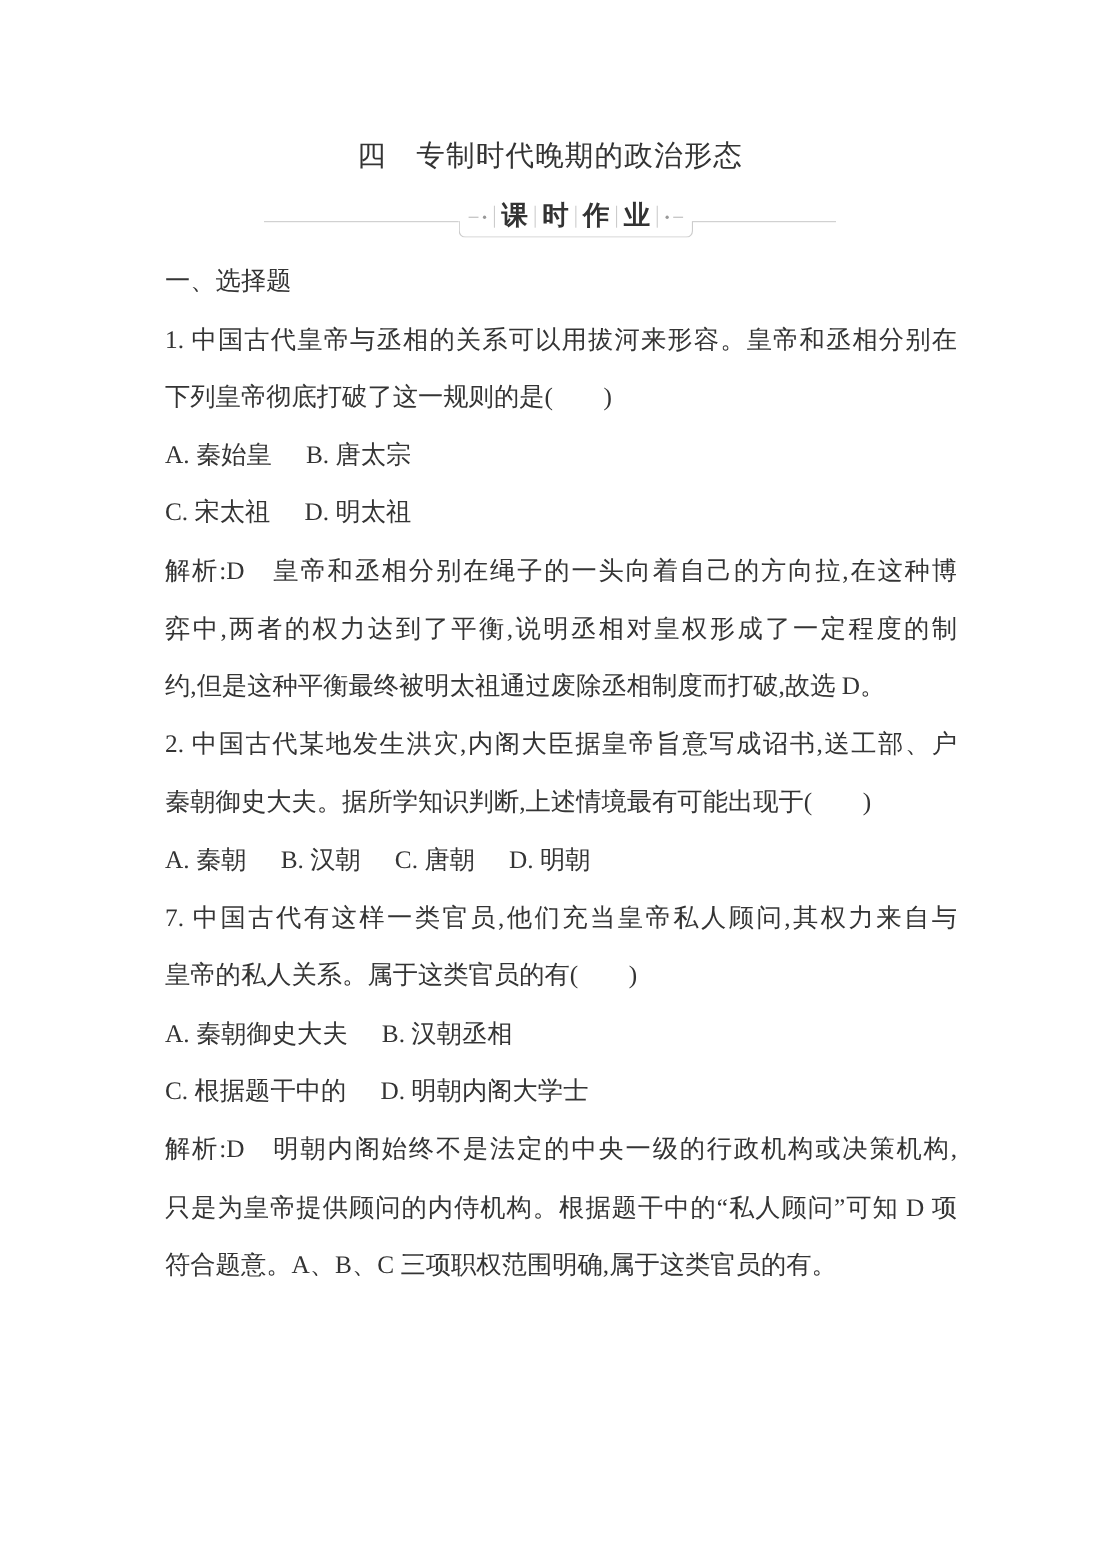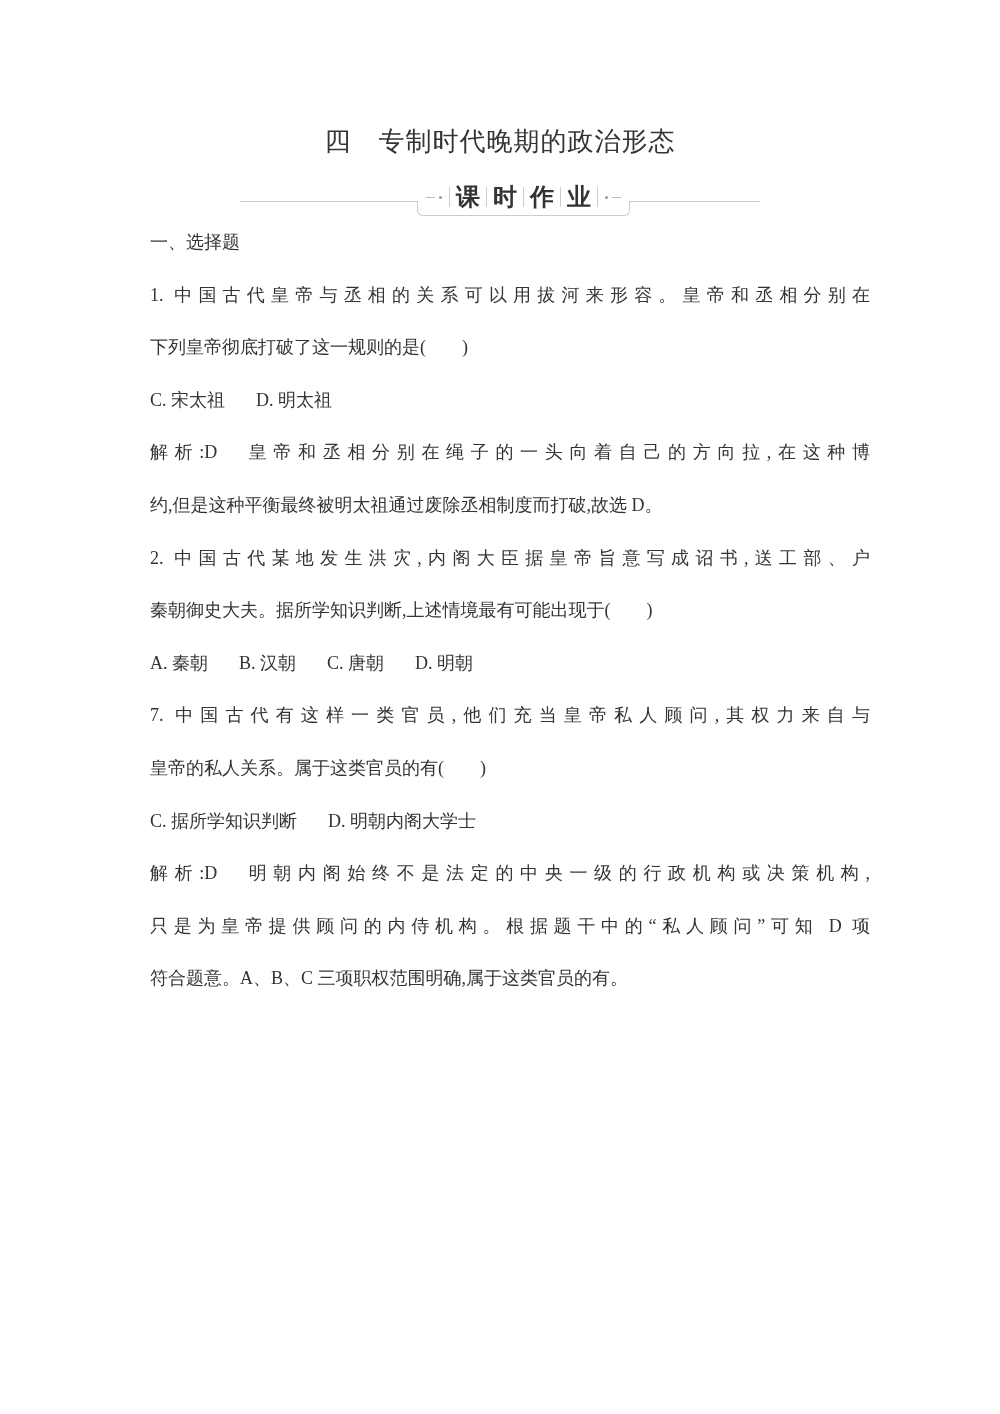--- a/index.html
+++ b/index.html
@@ -83,24 +83,24 @@
     width: 3px;
     height: 3px;
     border-radius: 50%;
     background: #999999;
     margin: 0 2px;
   }
 
   
   .doc {
     position: absolute;
-    top: 216px;
+    top: 230px;
     left: 150px;
     width: 720px;
-    font-size: 18px;
+    font-size: 23px;
     line-height: 52.6px;
   }
   .line { height: 52.6px; }
   .line.j {
     text-align: justify;
     text-align-last: justify;
   }
   .options .opt { display: inline-block; }
   .options .opt + .opt { margin-left: 31px; }
 </style>
@@ -129,27 +129,30 @@
       <span class="mark-dot"></span>
       <span class="mark-line"></span>
     </div>
     <div class="banner-rule banner-rule-right"></div>
   </div>
 
   <div class="doc">
       <div class="line">一、选择题</div>
       <div class="line j">1. 中国古代皇帝与丞相的关系可以用拔河来形容。皇帝和丞相分别在</div>
       <div class="line">下列皇帝彻底打破了这一规则的是(　　)</div>
+      <div class="line options"><span class="opt">A. 秦始皇</span><span class="opt">B. 唐太宗</span></div>
       <div class="line options"><span class="opt">C. 宋太祖</span><span class="opt">D. 明太祖</span></div>
       <div class="line j">解析:D　皇帝和丞相分别在绳子的一头向着自己的方向拉,在这种博</div>
+      <div class="line j">弈中,两者的权力达到了平衡,说明丞相对皇权形成了一定程度的制</div>
       <div class="line">约,但是这种平衡最终被明太祖通过废除丞相制度而打破,故选 D。</div>
       <div class="line j">2. 中国古代某地发生洪灾,内阁大臣据皇帝旨意写成诏书,送工部、户</div>
       <div class="line">秦朝御史大夫。据所学知识判断,上述情境最有可能出现于(　　)</div>
       <div class="line options"><span class="opt">A. 秦朝</span><span class="opt">B. 汉朝</span><span class="opt">C. 唐朝</span><span class="opt">D. 明朝</span></div>
       <div class="line j">7. 中国古代有这样一类官员,他们充当皇帝私人顾问,其权力来自与</div>
       <div class="line">皇帝的私人关系。属于这类官员的有(　　)</div>
-      <div class="line options"><span class="opt">C. 据所学知识判断</span><span class="opt">D. 明朝内阁大学士</span></div>
+      <div class="line options"><span class="opt">A. 秦朝御史大夫</span><span class="opt">B. 汉朝丞相</span></div>
+      <div class="line options"><span class="opt">C. 根据题干中的</span><span class="opt">D. 明朝内阁大学士</span></div>
       <div class="line j">解析:D　明朝内阁始终不是法定的中央一级的行政机构或决策机构,</div>
       <div class="line j">只是为皇帝提供顾问的内侍机构。根据题干中的“私人顾问”可知 D 项</div>
       <div class="line">符合题意。A、B、C 三项职权范围明确,属于这类官员的有。</div>
     </div>
 
 </div>
 
 </body></html>

